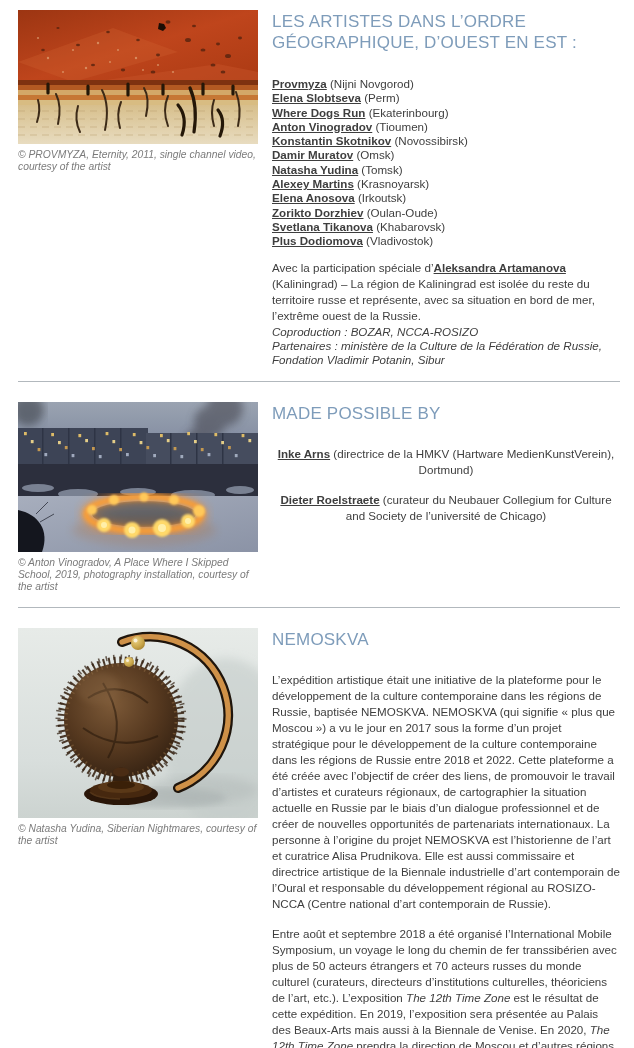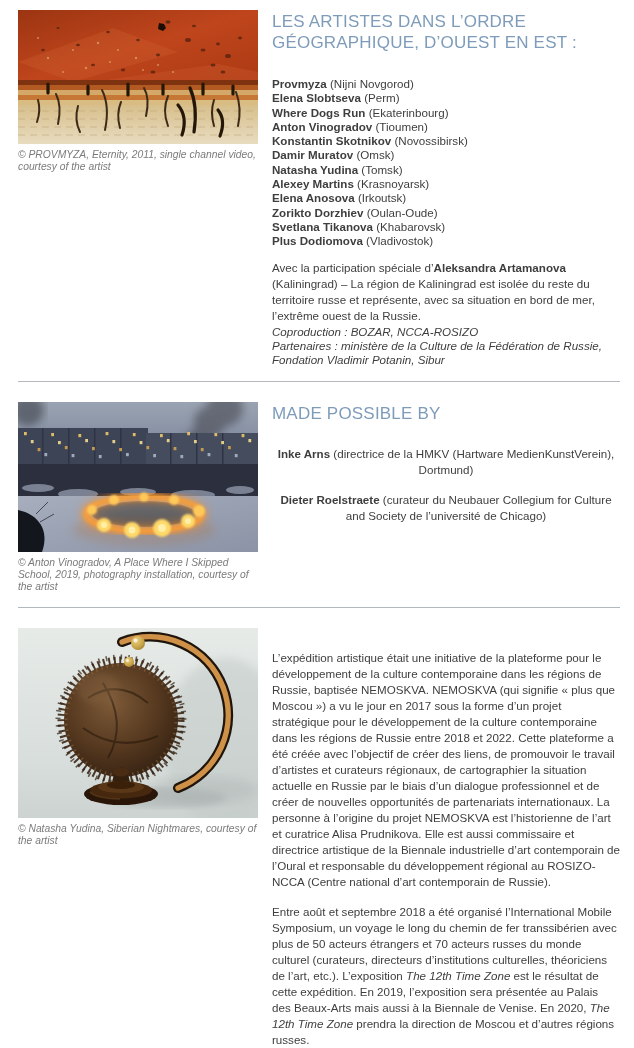--- a/index.html
+++ b/index.html
@@ -27,21 +27,21 @@
   .mt{margin-top:11px;}
   .italic-block{font-style:italic;margin-top:1px;}
   .italic-block div{font-size:11.6px;line-height:14.3px;}
   .people{margin-top:22px;text-align:center;}
   .people p{margin:0 0 14px 0;}
   .divider{border:none;border-top:1px solid var(--divider);margin:14px 0 20px 0;}
   .nem-para1{margin-top:22px;}
   .nem-para2{margin-top:14px;}
   .info-line{margin-top:15px;font-size:11.6px;line-height:14.3px;}
   .info-line a{color:var(--link);text-decoration:underline;}
-  b{color:var(--body);}
+  b{color:var(--body);text-decoration:underline;}
 </style>
 </head>
 <body>
 
 <div class="page">
 
   <div class="section">
     <div class="left-col">
       <div class="artwork">
         <svg width="240" height="134" viewBox="0 0 240 134" xmlns="http://www.w3.org/2000/svg">
@@ -342,20 +342,21 @@
           <ellipse cx="103" cy="166" rx="37" ry="11" fill="#2a1608"></ellipse>
           <ellipse cx="103" cy="162" rx="31" ry="8.5" fill="#46280f"></ellipse>
           <ellipse cx="103" cy="159" rx="23" ry="6" fill="#5a3817"></ellipse>
           <ellipse cx="103" cy="157" rx="14" ry="4" fill="#3a2008"></ellipse>
           <path d="M72,164 a31,9 0 0 0 30,7" fill="none" stroke="#7a5228" stroke-width="1.5" opacity=".5"></path>
         </svg>
       </div>
       <div class="caption">© Natasha Yudina, Siberian Nightmares, courtesy of the artist</div>
     </div>
     <div class="right-col">
+      <h2 class="section-heading">NEMOSKVA</h2>
       <p class="body-text nem-para1">L’expédition artistique était une initiative de la plateforme pour le développement de la culture contemporaine dans les régions de Russie, baptisée NEMOSKVA. NEMOSKVA (qui signifie « plus que Moscou ») a vu le jour en 2017 sous la forme d’un projet stratégique pour le développement de la culture contemporaine dans les régions de Russie entre 2018 et 2022. Cette plateforme a été créée avec l’objectif de créer des liens, de promouvoir le travail d’artistes et curateurs régionaux, de cartographier la situation actuelle en Russie par le biais d’un dialogue professionnel et de créer de nouvelles opportunités de partenariats internationaux. La personne à l’origine du projet NEMOSKVA est l’historienne de l’art et curatrice Alisa Prudnikova. Elle est aussi commissaire et directrice artistique de la Biennale industrielle d’art contemporain de l’Oural et responsable du développement régional au ROSIZO-NCCA (Centre national d’art contemporain de Russie).</p>
       <p class="body-text nem-para2"><span>Entre août et septembre 2018 a été organisé l’International Mobile Symposium, un voyage le long du chemin de fer transsibérien avec plus de 50 acteurs étrangers et 70 acteurs russes du monde culturel (curateurs, directeurs d’institutions culturelles, théoriciens de l’art, etc.). L’exposition </span><i>The 12th Time Zone</i><span> est le résultat de cette expédition. En 2019, l’exposition sera présentée au Palais des Beaux-Arts mais aussi à la Biennale de Venise. En 2020, </span><i>The 12th Time Zone</i><span> prendra la direction de Moscou et d’autres régions russes.</span></p>
       <p class="info-line">
         <span>Plus d’info : </span><a href="#">www.nemoskva.art</a>
       </p>
     </div>
   </div>
 
 </div>
 

